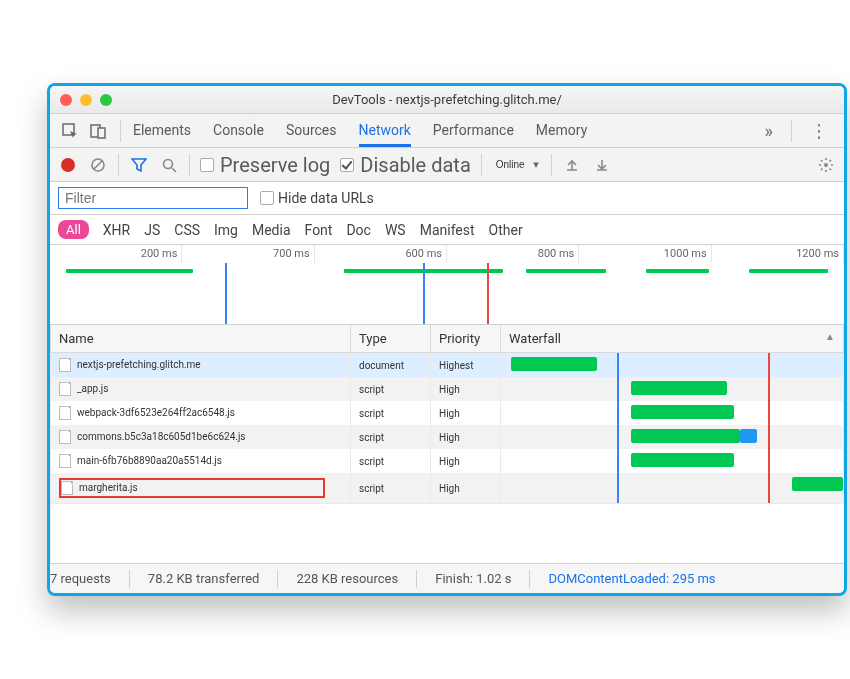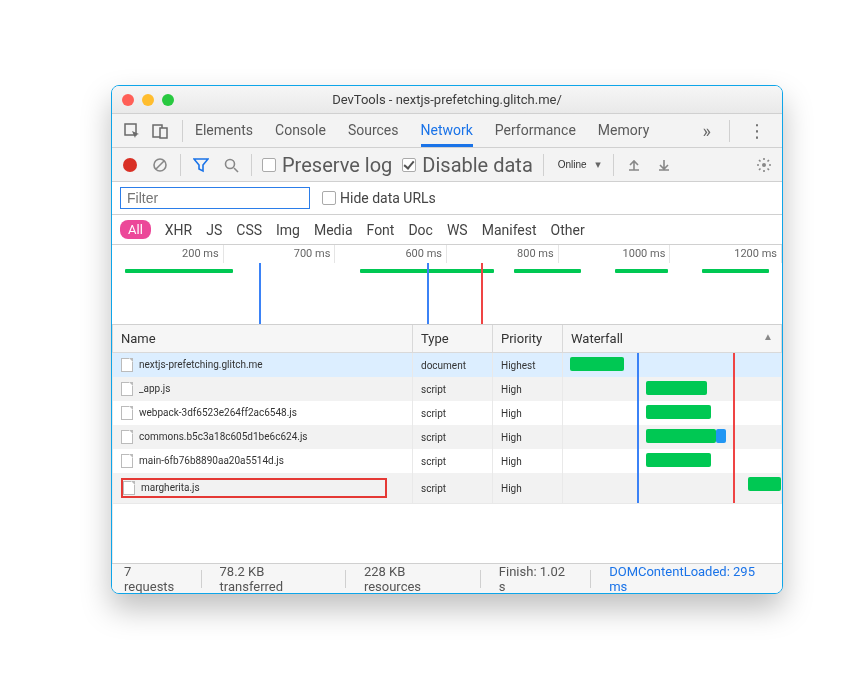--- a/index.html
+++ b/index.html
@@ -7,22 +7,22 @@
     font-family: -apple-system, BlinkMacSystemFont, "Segoe UI", Roboto, Arial, sans-serif;
     font-size: 13px;
     color: #333;
     background: #fff;
     display: flex;
     align-items: center;
     justify-content: center;
     height: 100vh;
   }
   .window {
-    width: 672px;
-    border: 1px solid #0ea5e9;
+    width: 800px;
+    border: 3px solid #0ea5e9;
     border-radius: 8px;
     overflow: hidden;
     box-shadow: 0 15px 30px rgba(0,0,0,0.25);
     background: #fff;
     margin-left: 44px;
   }
   
   .titlebar {
     display: flex;
     align-items: center;
@@ -174,21 +174,21 @@
   td.wf .seg.blue { background:#2196f3; }
   td.wf .vline { position:absolute; top:0; bottom:0; width:2px; }
   td.wf .vline.blue { background:#3b82f6; }
   td.wf .vline.red  { background:#ef4444; }
   
   .blank { height:60px; border-top:1px solid #e9e9e9; border-left:1px solid #e9e9e9; }
   
   .statusbar {
     display:flex; align-items:center; height:30px;
     border-top:1px solid #d0d0d0; background:#f6f6f6;
-    font-size:13px; color:#555; padding:0 12px; gap:18px;
+    font-size:13px; color:#555; padding:0 0; gap:18px;
   }
   .statusbar .vsep { width:1px; height:18px; background:#d0d0d0; }
   .statusbar .dcl { color:#1a73e8; }
 </style>
 </head>
 <body>
 
 <div class="window">
 
   <div class="titlebar">

